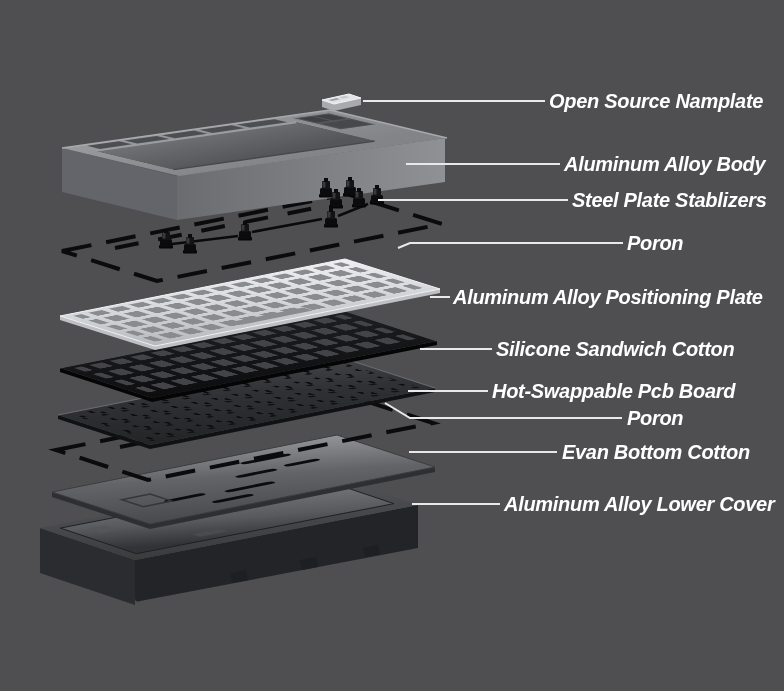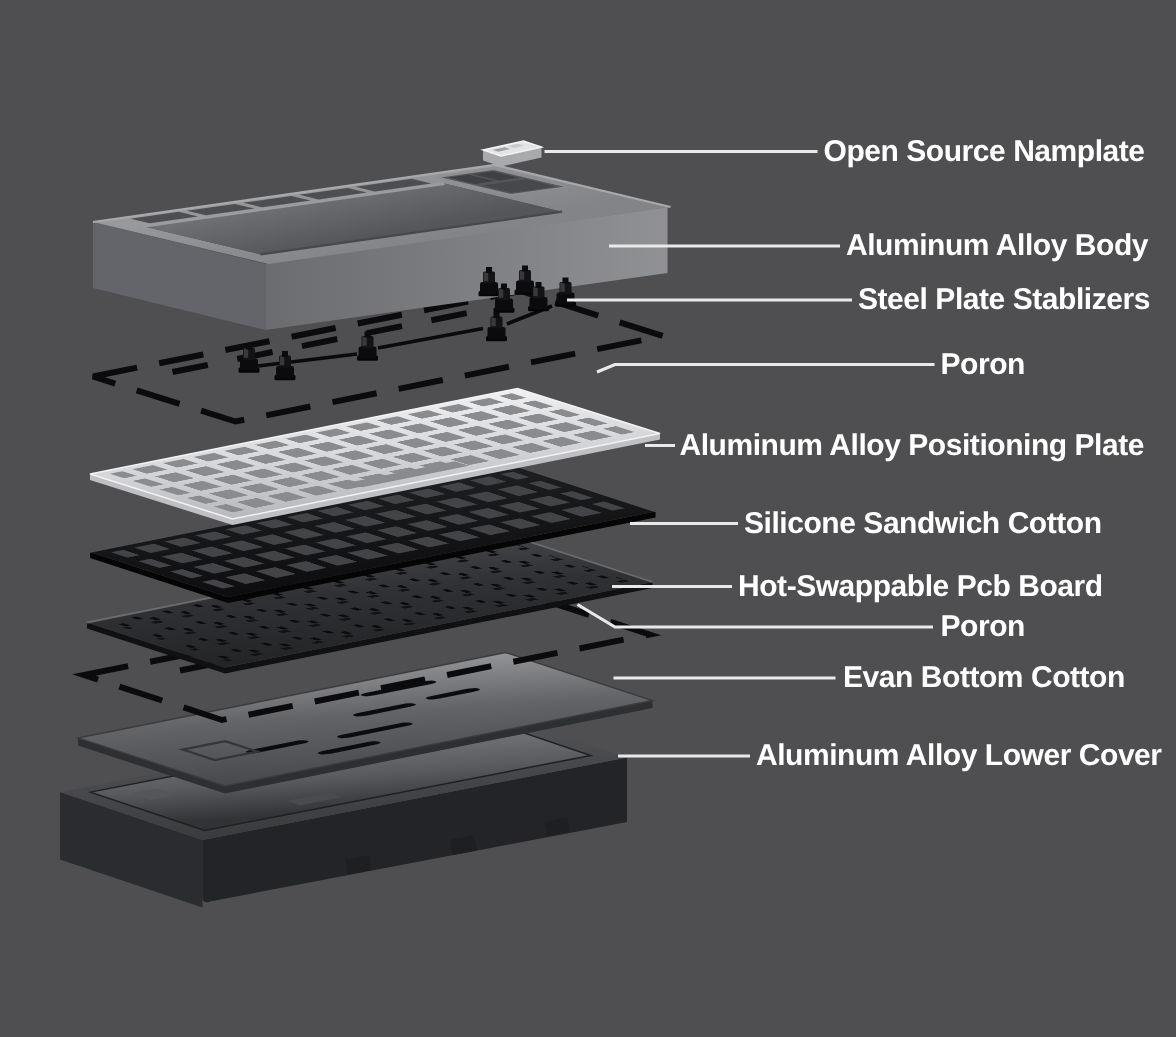--- a/index.html
+++ b/index.html
@@ -2,20 +2,21 @@
 <html><head>
 <meta charset="utf-8">
 <style>
   html,body{margin:0;padding:0;background:#4f4f51;}
   .stage{
     position:relative;
     width:784px;height:691px;
     overflow:hidden;
     background:#737373;
     font-family:"Liberation Sans", sans-serif;
+    font-style:italic;
   }
   svg{display:block;}
   .label{
     font-family:"Liberation Sans", sans-serif;
     font-weight:bold;
     font-size:20px;
     letter-spacing:-0.3px;
     fill:#ffffff;
   }
   .leader{stroke:#e9e9e9;stroke-width:2;fill:none;}

